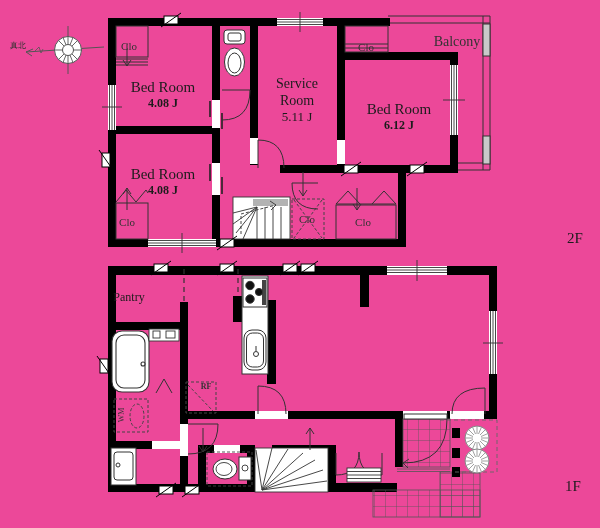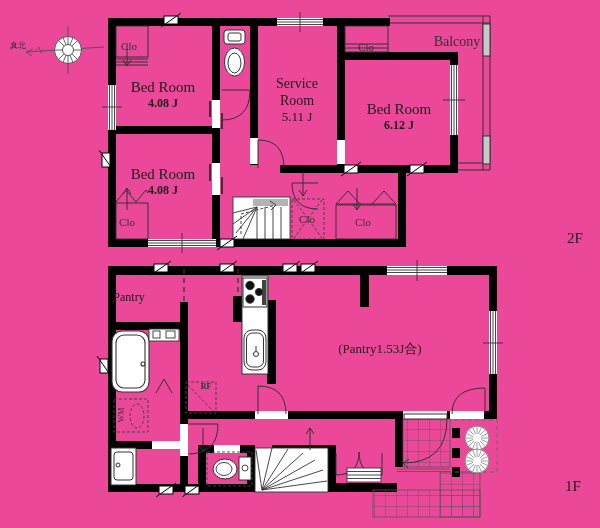--- a/index.html
+++ b/index.html
@@ -414,21 +414,20 @@
 
 <div class="lbl clo" style="left:129px;top:47px;">Clo</div>
 <div class="lbl clo" style="left:127px;top:223px;">Clo</div>
 <div class="lbl clo" style="left:366px;top:48px;">Clo</div>
 <div class="lbl clo" style="left:307px;top:220px;">Clo</div>
 <div class="lbl clo" style="left:363px;top:223px;">Clo</div>
 
 <div class="lbl pantry" style="left:129px;top:297px;">Pantry</div>
 
 <div class="lbl" style="left:380px;top:349px;">
-  <div class="ldk3">(Pantry1.53J合)</div>
 </div>
 
 <div class="lbl tiny vert" style="left:122px;top:415px;">WM</div>
 <div class="lbl tiny" style="left:206px;top:387px;font-weight:bold;">RF</div>
 
 <div class="lbl floor" style="left:551px;top:238px;">2F</div>
 <div class="lbl floor" style="left:549px;top:486px;">1F</div>
 
 </div>
 

